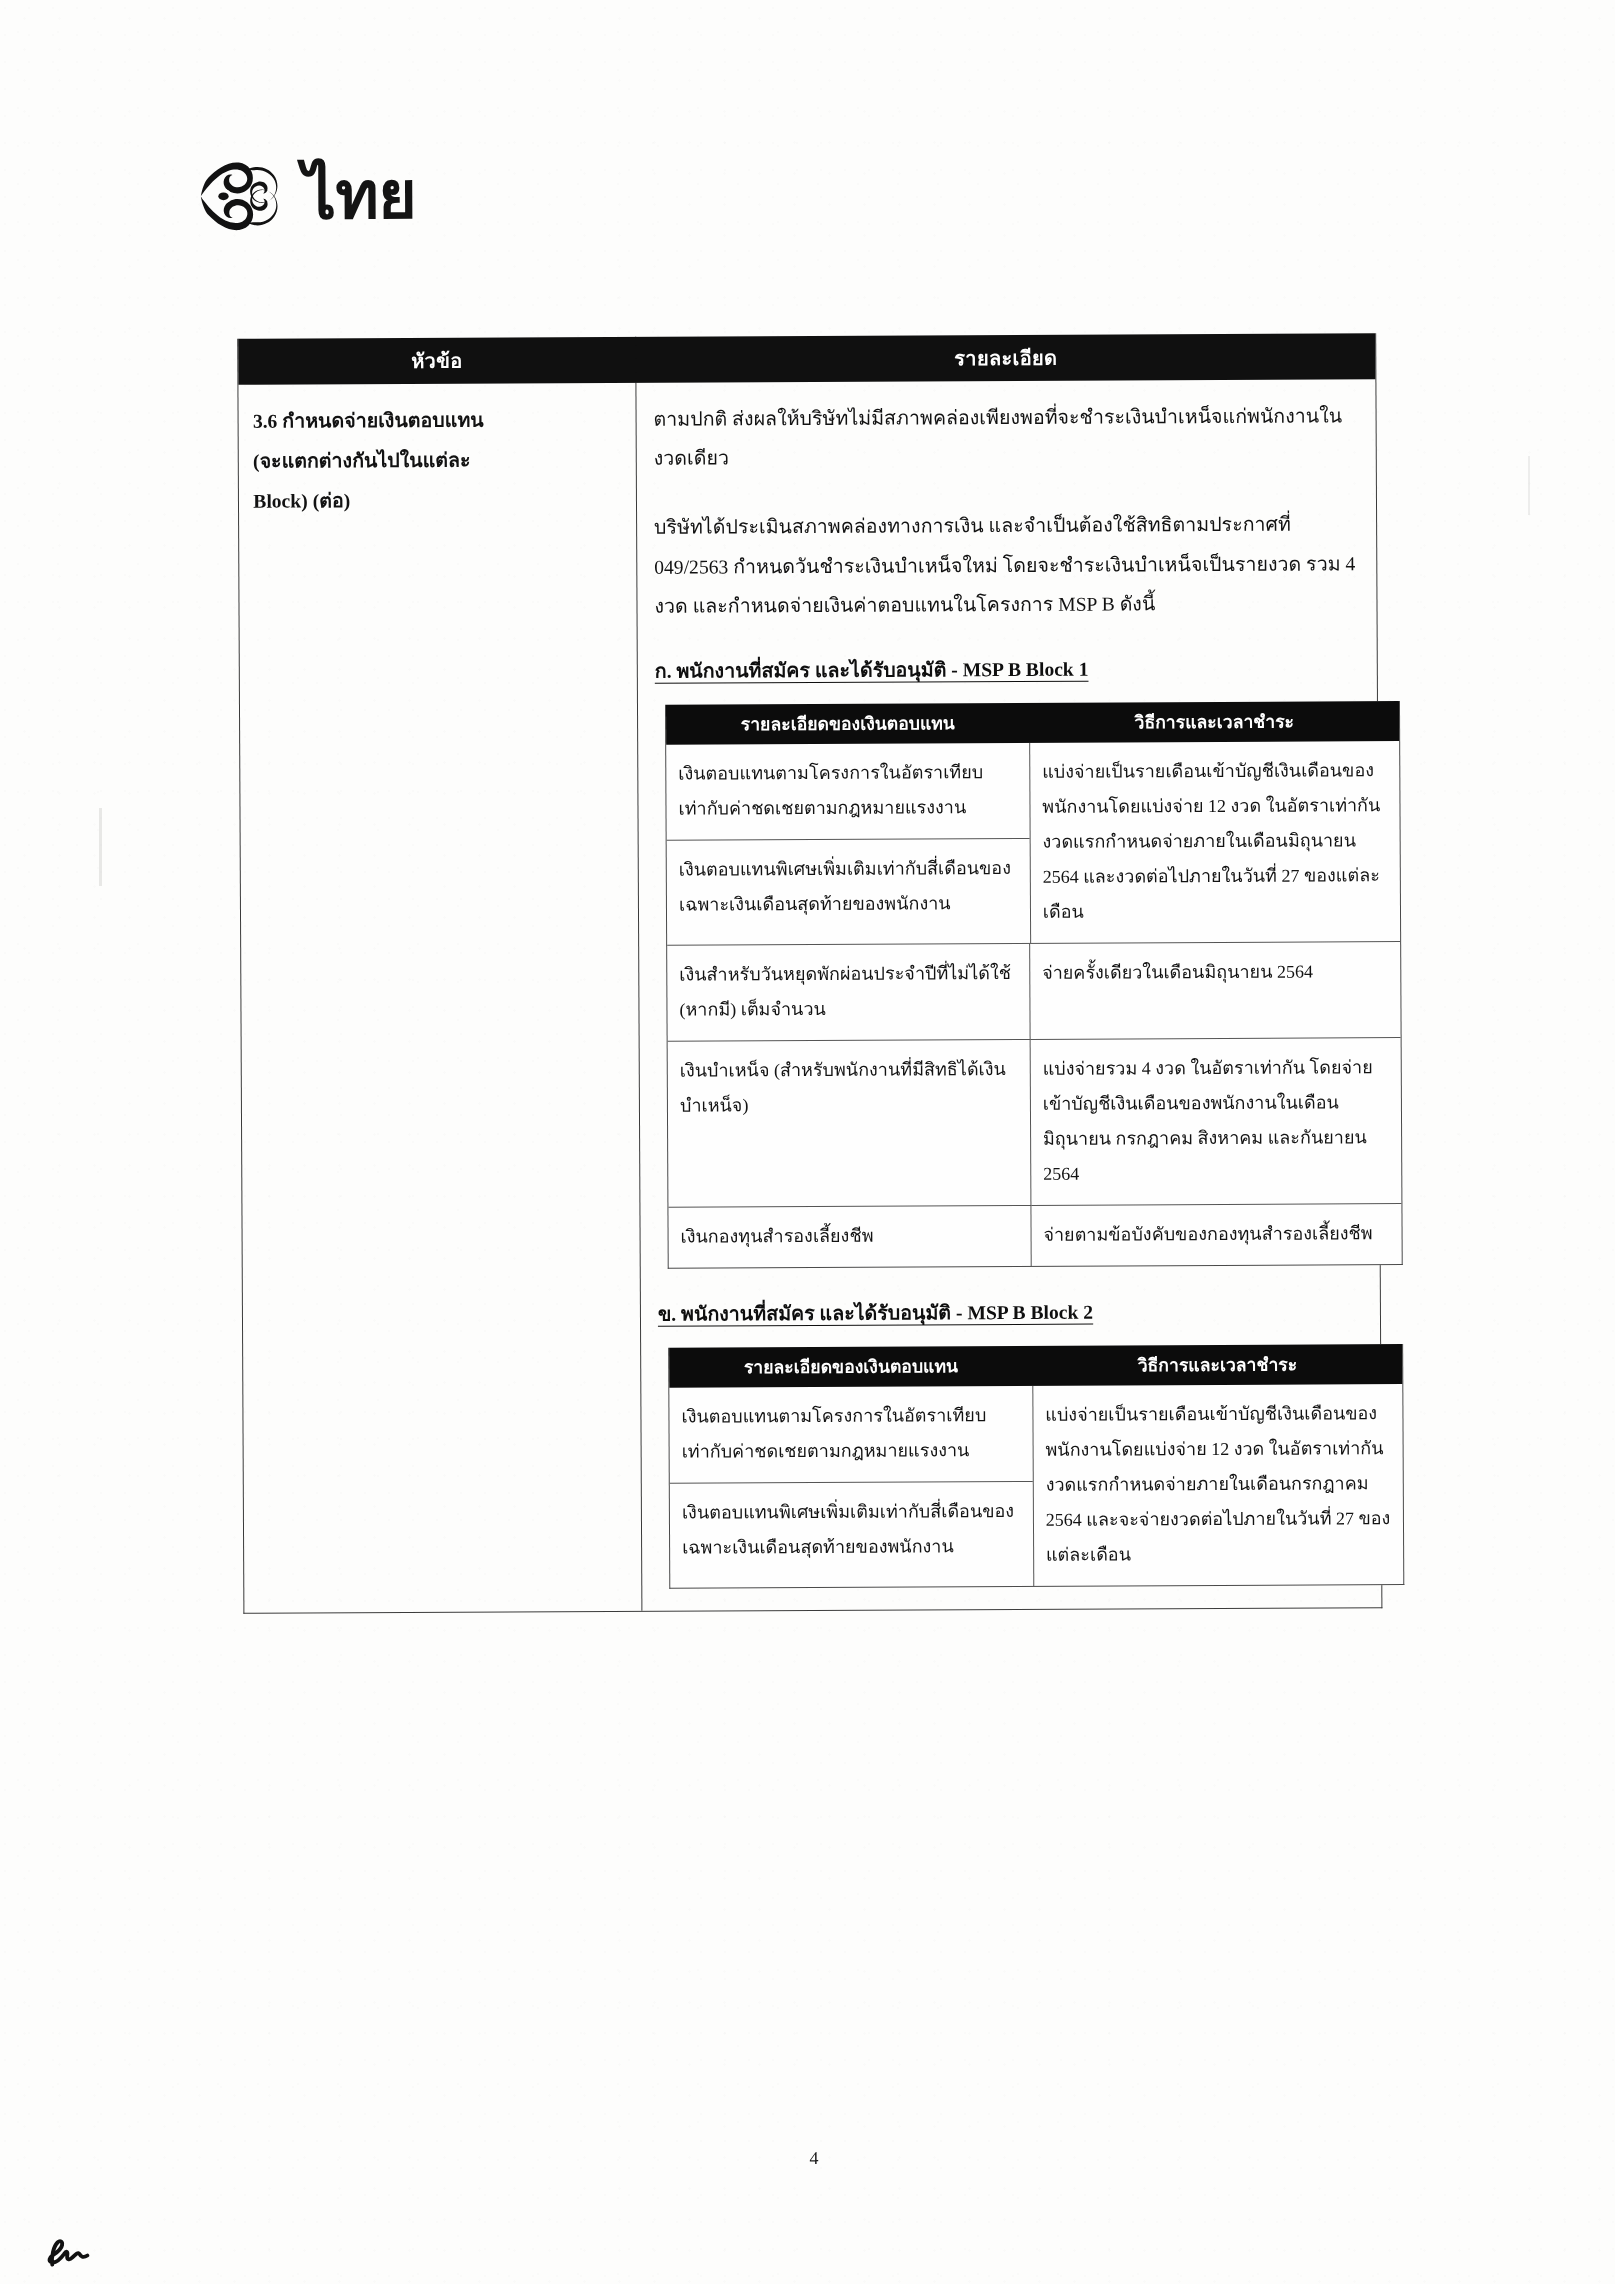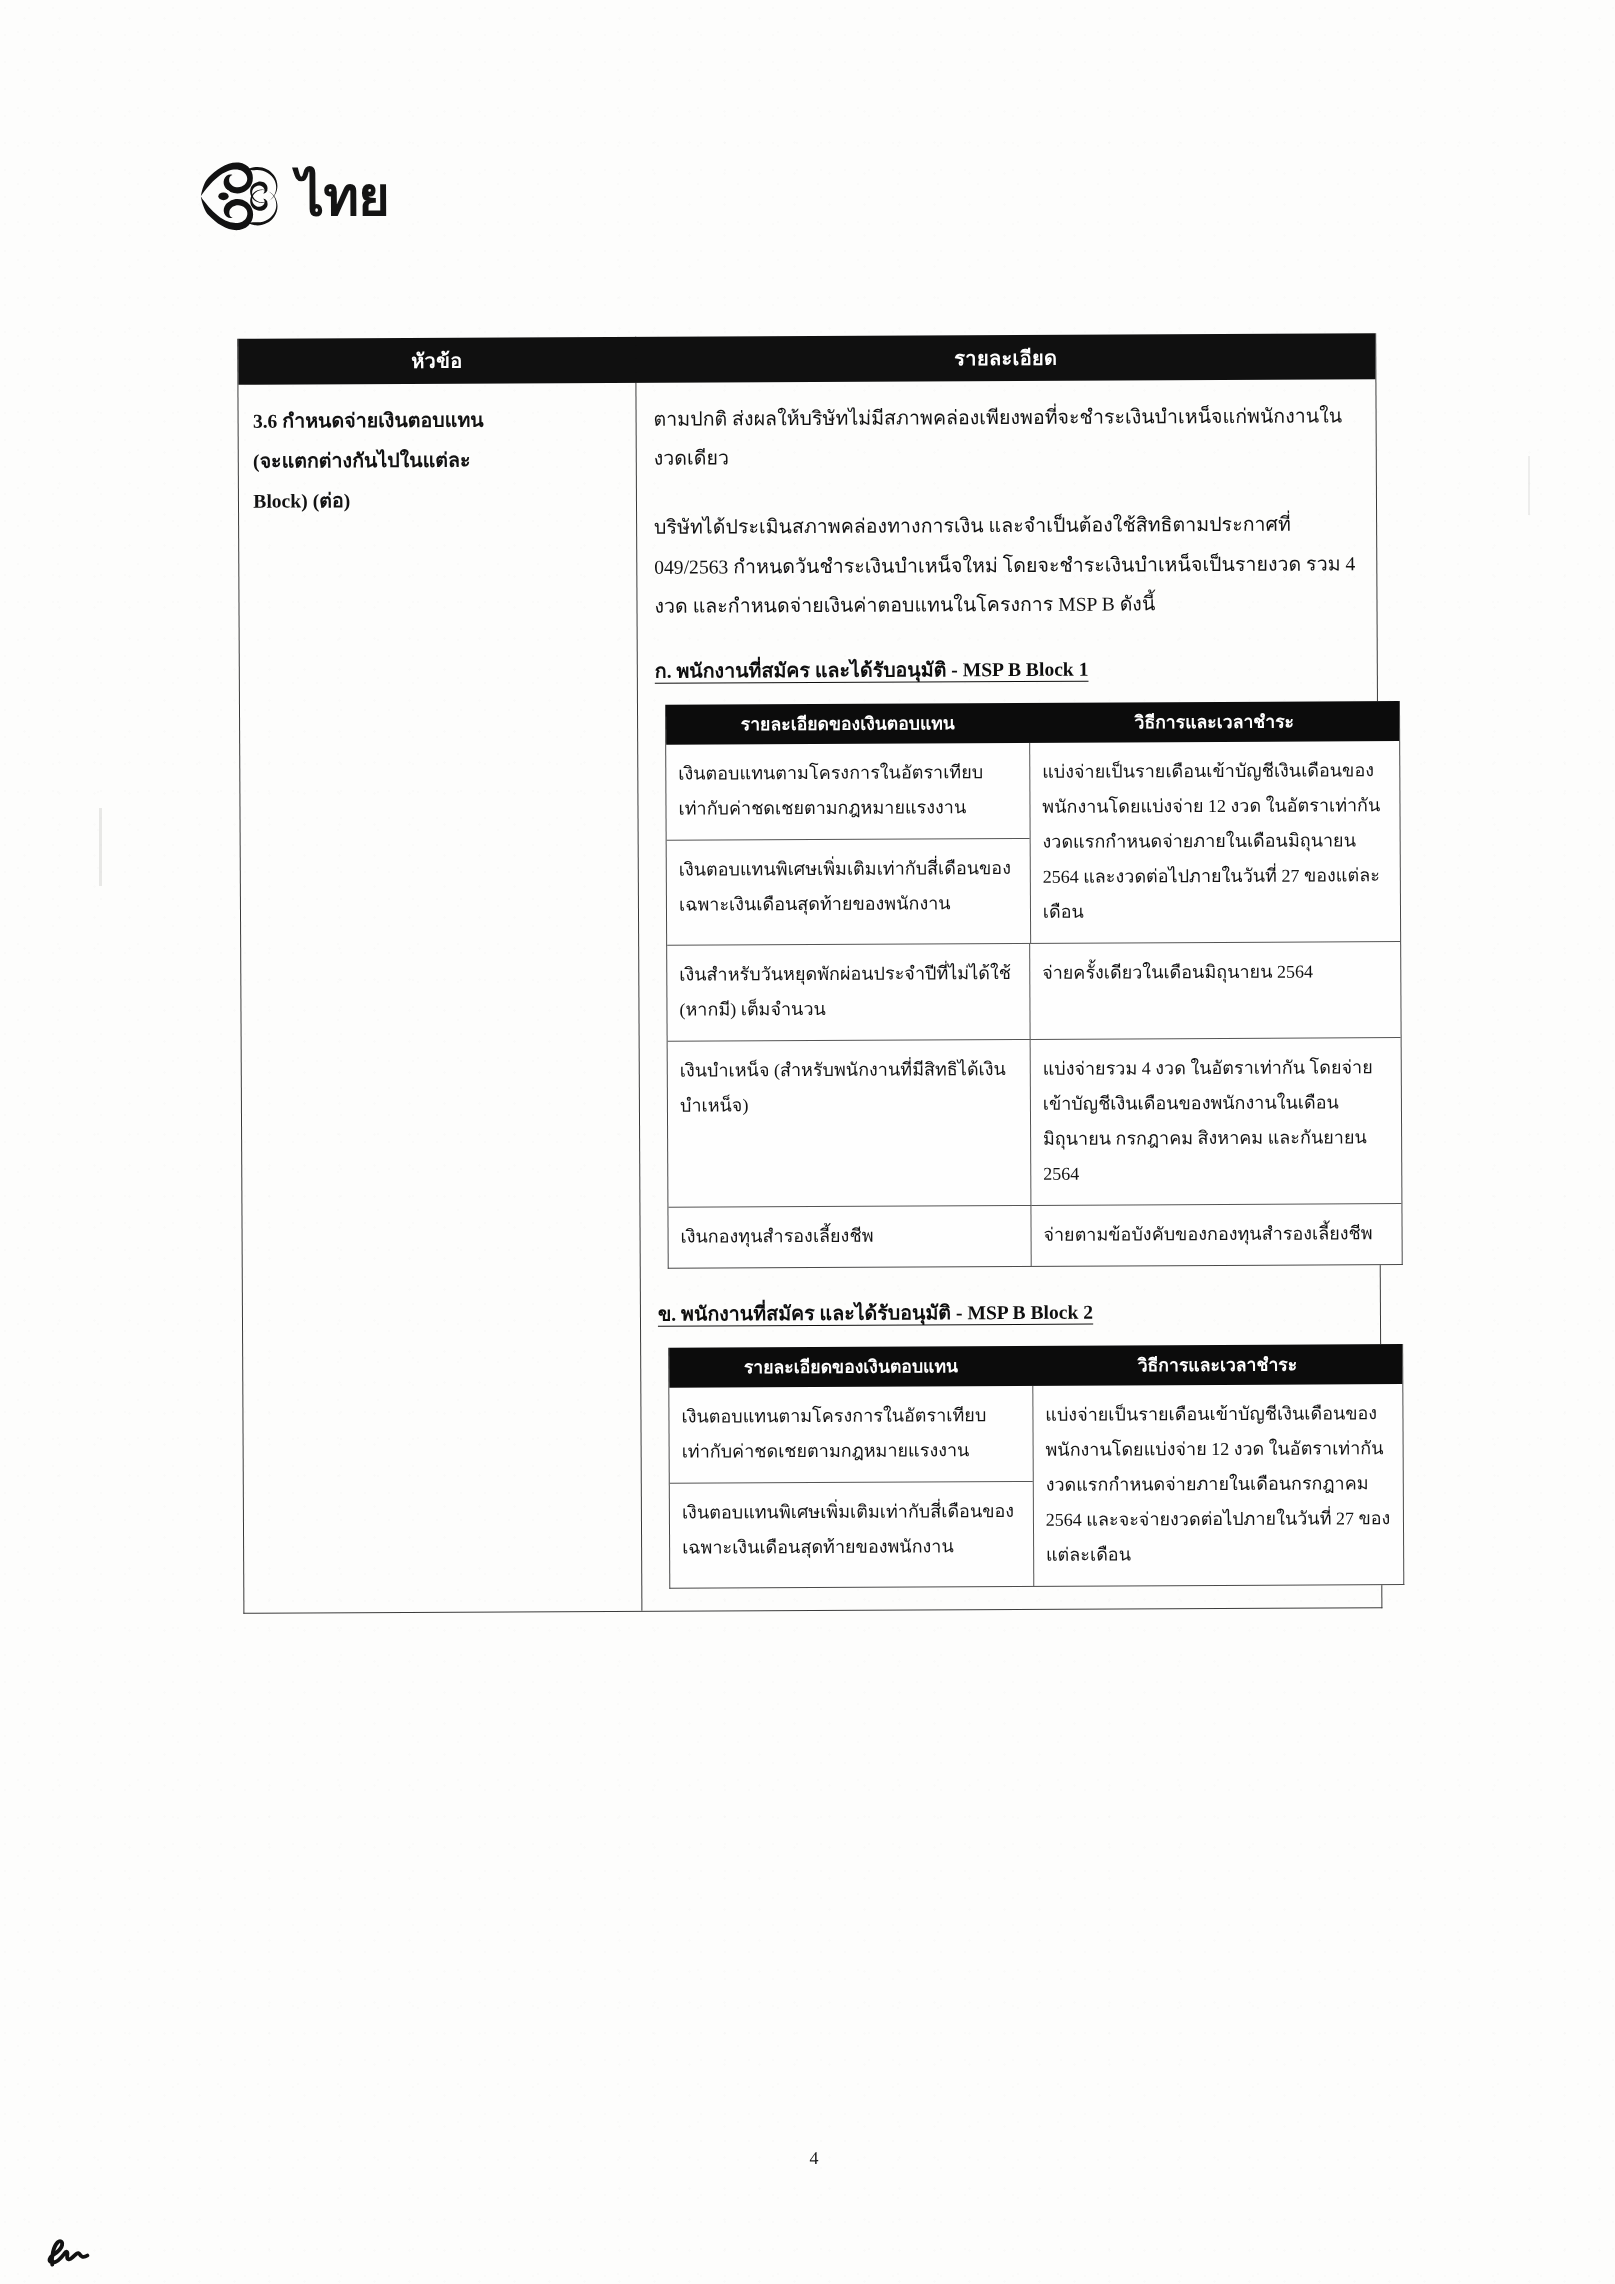--- a/index.html
+++ b/index.html
@@ -37,27 +37,27 @@
   .logo-block {
     position: absolute;
     left: 203px;
     top: 155px;
     display: flex;
     align-items: center;
     gap: 10.4px;
   }
   .logo-mark { width: 83px; height: 77px; display:block; }
   .logo-word {
-    font-family: Liberation Sans, sans-serif;
-    font-size: 54px;
+    font-family: Liberation Serif, serif;
+    font-size: 66px;
     font-weight: 700;
     color: #141414;
     letter-spacing: -0.7px;
     line-height: 1;
-    margin-left: 4px;
+    margin-left: 10px;
   }
 
   
   .outer-table {
     position: absolute;
     left: 240px;
     top: 336px;
     width: 1139px;
     border: 1.3px solid #3b3b3b;
     border-top: none;

